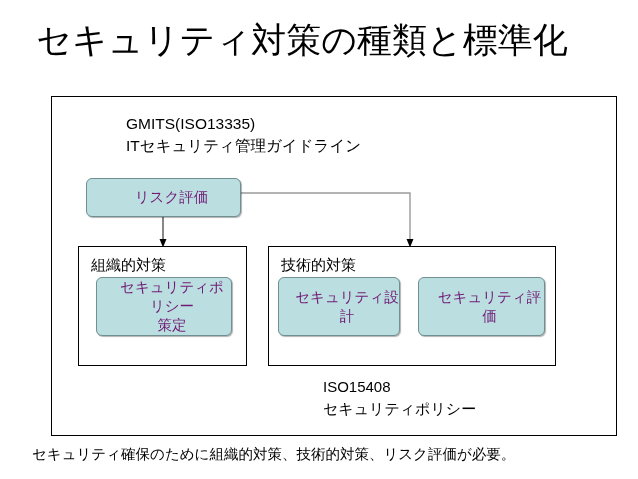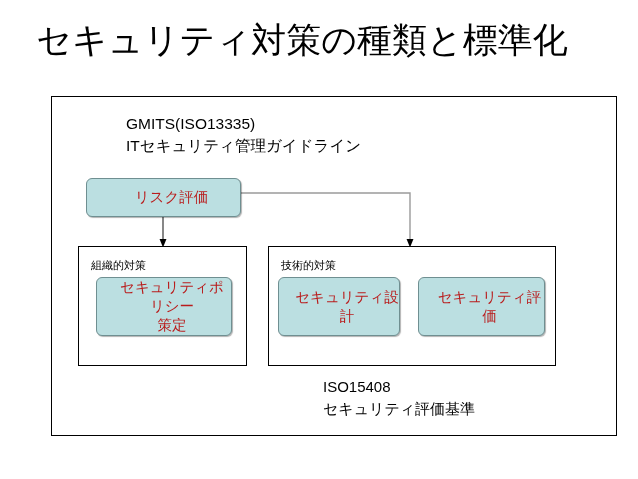--- a/index.html
+++ b/index.html
@@ -71,21 +71,21 @@
     background: #bbdfe1;
     border: 1px solid #6f8f91;
     border-radius: 6px;
     box-sizing: border-box;
     display: flex;
     align-items: center;
     justify-content: center;
     text-align: center;
     font-size: 14.5px;
     line-height: 19px;
-    color: #b91c1c;
+    color: #701a75;
     box-shadow: 1px 1px 1px rgba(0,0,0,0.30);
     white-space: pre-line;
     padding-left: 16px;
   }
 
   #risk-box {
     left: 86px;
     top: 178px;
     width: 155px;
     height: 39px;
@@ -107,21 +107,21 @@
   #tech-frame {
     left: 268px;
     top: 246px;
     width: 288px;
     height: 120px;
   }
   .sub-frame-label {
     position: absolute;
     top: 8px;
     left: 12px;
-    font-size: 11px;
+    font-size: 15px;
     line-height: 20px;
     white-space: nowrap;
   }
 
   #policy-box {
     left: 96px;
     top: 277px;
     width: 136px;
     height: 59px;
   }
@@ -208,16 +208,17 @@
 
   <div class="teal-box" id="policy-box">セキュリティポリシー
 策定</div>
 
   <div class="teal-box" id="eval-box">セキュリティ評価</div>
 
   <div class="teal-box" id="design-box">セキュリティ設計</div>
 
 
   <div class="txt" id="iso-label">ISO15408
-セキュリティ評価基準</div>
-
+セキュリティポリシー</div>
+
+  <div id="caption">セキュリティ確保のために組織的対策、技術的対策、リスク評価が必要。</div>
 
 </div>
 
 </body></html>

